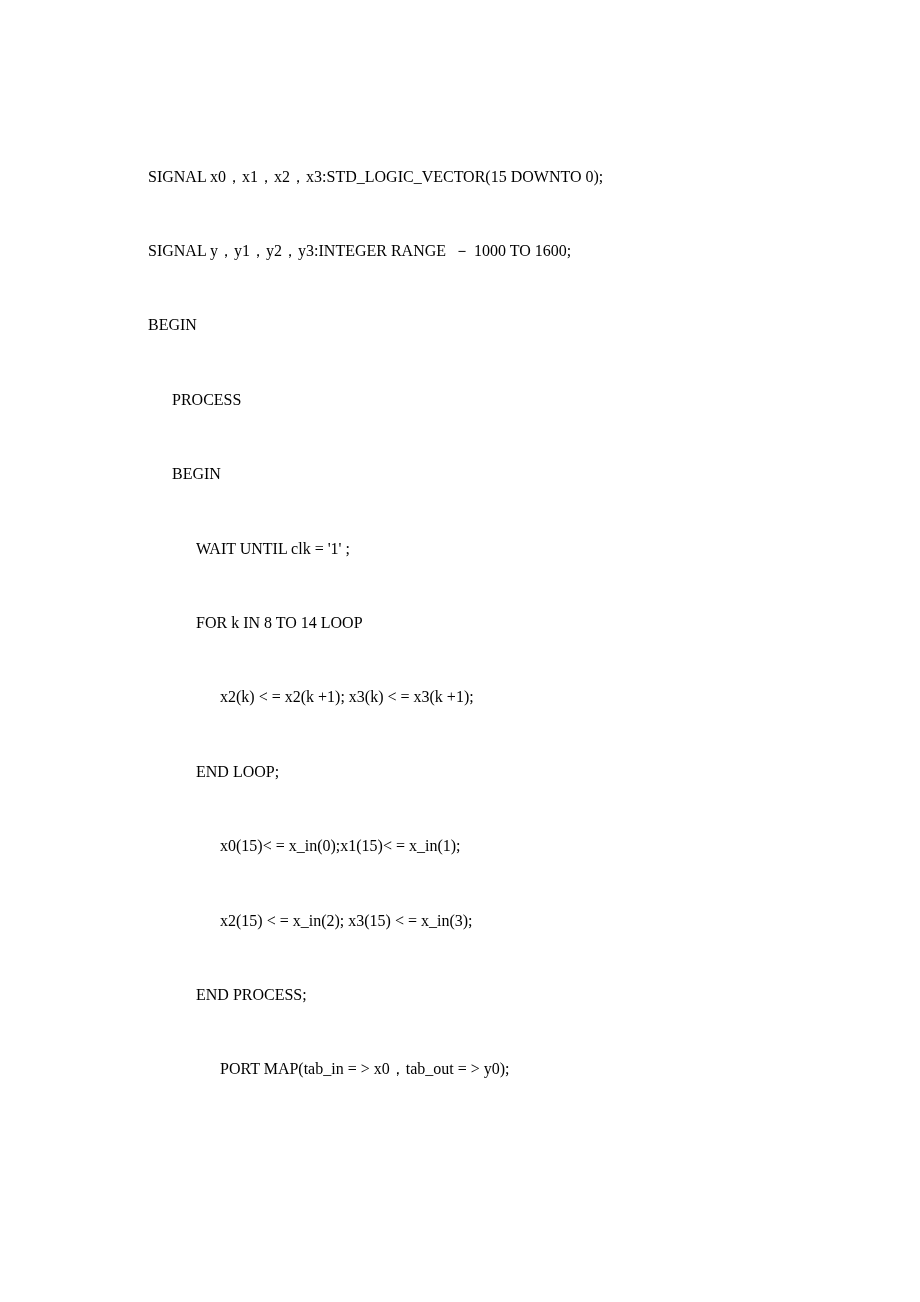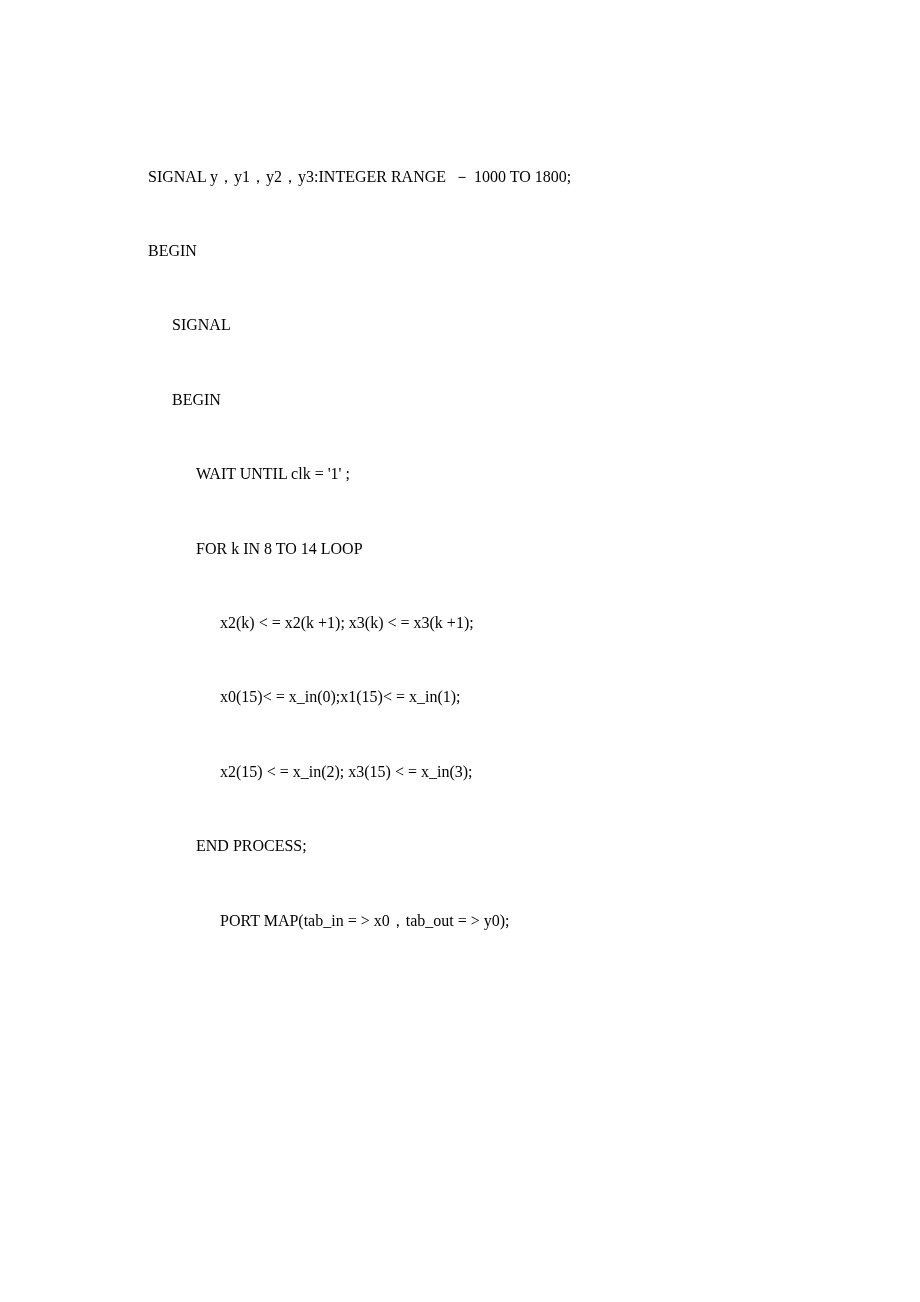--- a/index.html
+++ b/index.html
@@ -27,27 +27,29 @@
   .i2 { padding-left: 24px; }
   .i3 { padding-left: 48px; font-family: Liberation Serif, serif; }
   .i4 { padding-left: 72px; }
 </style>
 </head>
 <body>
 
 <div class="page">
 
   <div class="code-block">
-    <span class="code-line i1">SIGNAL y，y1，y2，y3:INTEGER RANGE  － 1000 TO 1800;</span>
+    <span class="code-line i1">SIGNAL x0，x1，x2，x3:STD_LOGIC_VECTOR(15 DOWNTO 0);</span>
+    <span class="code-line i1">SIGNAL y，y1，y2，y3:INTEGER RANGE  － 1000 TO 1600;</span>
     <span class="code-line i1">BEGIN</span>
-    <span class="code-line i2">SIGNAL</span>
+    <span class="code-line i2">PROCESS</span>
     <span class="code-line i2">BEGIN</span>
     <span class="code-line i3">WAIT UNTIL clk = '1' ;</span>
     <span class="code-line i3">FOR k IN 8 TO 14 LOOP</span>
     <span class="code-line i4">x2(k) &lt; = x2(k +1); x3(k) &lt; = x3(k +1);</span>
+    <span class="code-line i3">END LOOP;</span>
     <span class="code-line i4">x0(15)&lt; = x_in(0);x1(15)&lt; = x_in(1);</span>
     <span class="code-line i4">x2(15) &lt; = x_in(2); x3(15) &lt; = x_in(3);</span>
     <span class="code-line i3">END PROCESS;</span>
     <span class="code-line i4">PORT MAP(tab_in = &gt; x0，tab_out = &gt; y0);</span>
     
     
     
     
     
     

